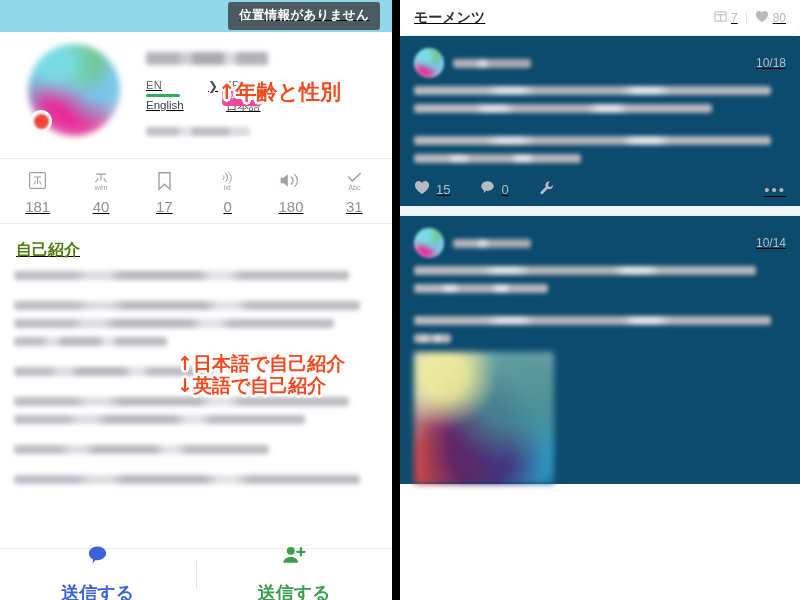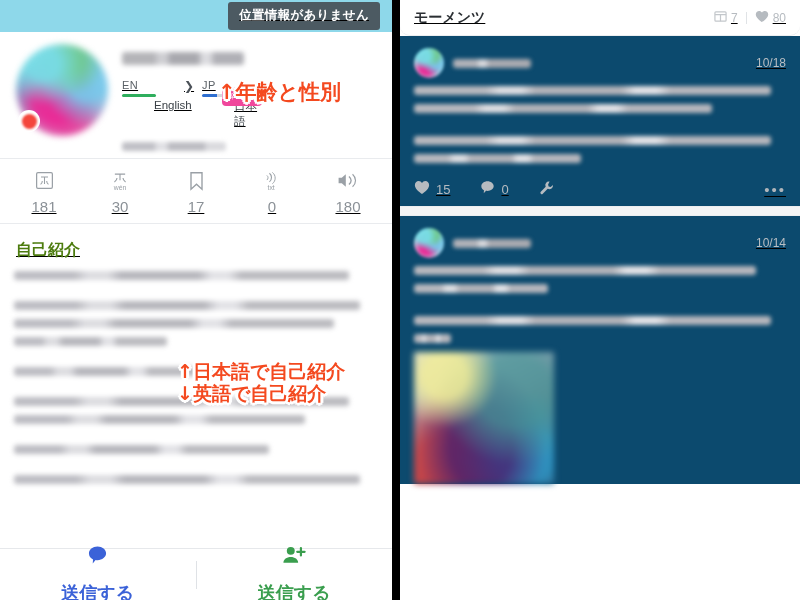--- a/index.html
+++ b/index.html
@@ -28,22 +28,23 @@
   .loc-chip {
     background: #4c5a62; color: #ffffff;
     font-size: 12.5px; font-weight: bold;
     padding: 5px 11px 6px 11px;
     border-radius: 3px;
     letter-spacing: .3px;
   }
   .profile-head {
     position: relative;
     height: 126px;
-    padding: 12px 0 0 16px;
+    padding: 12px 0 0 28px;
     display: flex;
+    gap: 12px;
   }
   .avatar-wrap { position: relative; width: 92px; height: 92px; flex: 0 0 92px; }
   .avatar {
     width: 92px; height: 92px; border-radius: 50%;
     background:
       radial-gradient(circle at 30% 22%, rgba(120,220,230,.95) 0 16%, transparent 42%),
       radial-gradient(circle at 58% 18%, rgba(110,200,130,.9) 0 13%, transparent 38%),
       radial-gradient(circle at 78% 38%, rgba(120,200,235,.95) 0 22%, transparent 52%),
       radial-gradient(circle at 40% 62%, rgba(236,40,150,.95) 0 24%, transparent 55%),
       radial-gradient(circle at 22% 48%, rgba(90,200,220,.9) 0 16%, transparent 42%),
@@ -67,21 +68,21 @@
     width: 122px; height: 13px; border-radius: 3px;
     background: linear-gradient(90deg,#b4b4b8 0 26%,#cfcfd3 30% 36%,#a8a8ae 40% 62%,#dcdce0 66% 72%,#b0b0b6 76% 100%);
     filter: blur(2.6px); margin-bottom: 14px;
   }
   .lang-row { display: flex; align-items: flex-start; gap: 0; }
   .lang-col { width: 62px; }
   .lang-code { font-size: 11px; color: #5b6167; letter-spacing: .4px; }
   .lang-bar { height: 3px; width: 34px; margin: 3px 0 2px 0; border-radius: 2px; }
   .lang-bar.en { background: #2fae5d; }
   .lang-bar.jp { background: linear-gradient(90deg,#2f6fd0 0 45%, #d6d9de 45% 100%); }
-  .lang-name { font-size: 11.5px; color: #3c4248; margin-left: 32px; }
+  .lang-name { font-size: 11.5px; color: #3c4248; }
   .lang-arrow { color: #4b5158; font-size: 12px; padding: 0 8px 0 0; line-height: 14px; }
   .blur-handle {
     width: 104px; height: 9px; border-radius: 3px; margin-top: 13px;
     background: linear-gradient(90deg,#c0c0c6 0 30%,#e0e0e4 34% 42%,#bcbcc2 46% 78%,#dadade 82% 100%);
     filter: blur(2.2px);
   }
   .gender-badge {
     position: absolute;
     left: 222px; top: 55px;
     background: #f0479c; color: #ffffff;
@@ -195,21 +196,21 @@
     font-family: "DejaVu Sans", "Liberation Sans", sans-serif;
     line-height: 1.16;
     white-space: pre;
     z-index: 20;
     text-shadow:
       2px 0 0 #fff, -2px 0 0 #fff, 0 2px 0 #fff, 0 -2px 0 #fff,
       2px 2px 0 #fff, -2px 2px 0 #fff, 2px -2px 0 #fff, -2px -2px 0 #fff,
       3px 0 0 #fff, -3px 0 0 #fff, 0 3px 0 #fff, 0 -3px 0 #fff;
   }
   #anno-age      { left: 218px; top: 80px;  font-size: 21px; }
-  #anno-bio      { left: 177px; top: 360px; font-size: 19px; }
+  #anno-bio      { left: 177px; top: 352px; font-size: 19px; }
 </style>
 </head>
 <body>
 
 <div class="screen">
 
   <div class="left-panel">
 
     <div class="status-bar">
       <div class="loc-chip">位置情報がありません</div>
@@ -259,21 +260,21 @@
         <div class="val">181</div>
       </div>
 
       <div class="stat">
         <div class="ic">
           <svg width="24" height="22" viewBox="0 0 28 24" fill="none" stroke="#9aa0a6" stroke-width="1.3">
             <path d="M8 4h12M14 4v7M10.5 8.5c0 2.2-1.5 3.6-3 4.6M17.5 8.5c0 2.2 1.5 3.6 3 4.6"></path>
             <text x="14" y="22" font-size="8" fill="#9aa0a6" stroke="none" text-anchor="middle" font-family="Liberation Sans, sans-serif">wén</text>
           </svg>
         </div>
-        <div class="val">30</div>
+        <div class="val">40</div>
       </div>
 
       <div class="stat">
         <div class="ic">
           <svg width="19" height="22" viewBox="0 0 20 24" fill="none" stroke="#9aa0a6" stroke-width="1.5">
             <path d="M4 3h12v18l-6-5.5L4 21z"></path>
           </svg>
         </div>
         <div class="val">17</div>
       </div>
@@ -294,20 +295,29 @@
         <div class="ic">
           <svg width="27" height="21" viewBox="0 0 30 22" fill="none" stroke="#9aa0a6" stroke-width="1.5">
             <path d="M4 8h3.5L12 4v14l-4.5-4H4z" fill="#9aa0a6" stroke="none"></path>
             <path d="M15.5 6.5c1.6 1.4 2.4 3 2.4 4.5s-.8 3.1-2.4 4.5"></path>
             <path d="M19.5 4c2.2 2 3.3 4.3 3.3 7s-1.1 5-3.3 7" stroke-width="1.3"></path>
           </svg>
         </div>
         <div class="val">180</div>
       </div>
 
+      <div class="stat">
+        <div class="ic">
+          <svg width="25" height="22" viewBox="0 0 28 24" fill="none" stroke="#9aa0a6" stroke-width="1.5">
+            <path d="M7 7l4.5 5L21 3" stroke-width="1.6"></path>
+            <text x="14" y="22" font-size="8" fill="#9aa0a6" stroke="none" text-anchor="middle" font-family="Liberation Sans, sans-serif">Abc</text>
+          </svg>
+        </div>
+        <div class="val">31</div>
+      </div>
     </div>
 
     <div class="sect-title">自己紹介</div>
 
     <div class="bio">
       <div class="bio-line w92"></div>
       <div class="bio-gap"></div>
       <div class="bio-line w95"></div>
       <div class="bio-line w88"></div>
       <div class="bio-line w42"></div>

